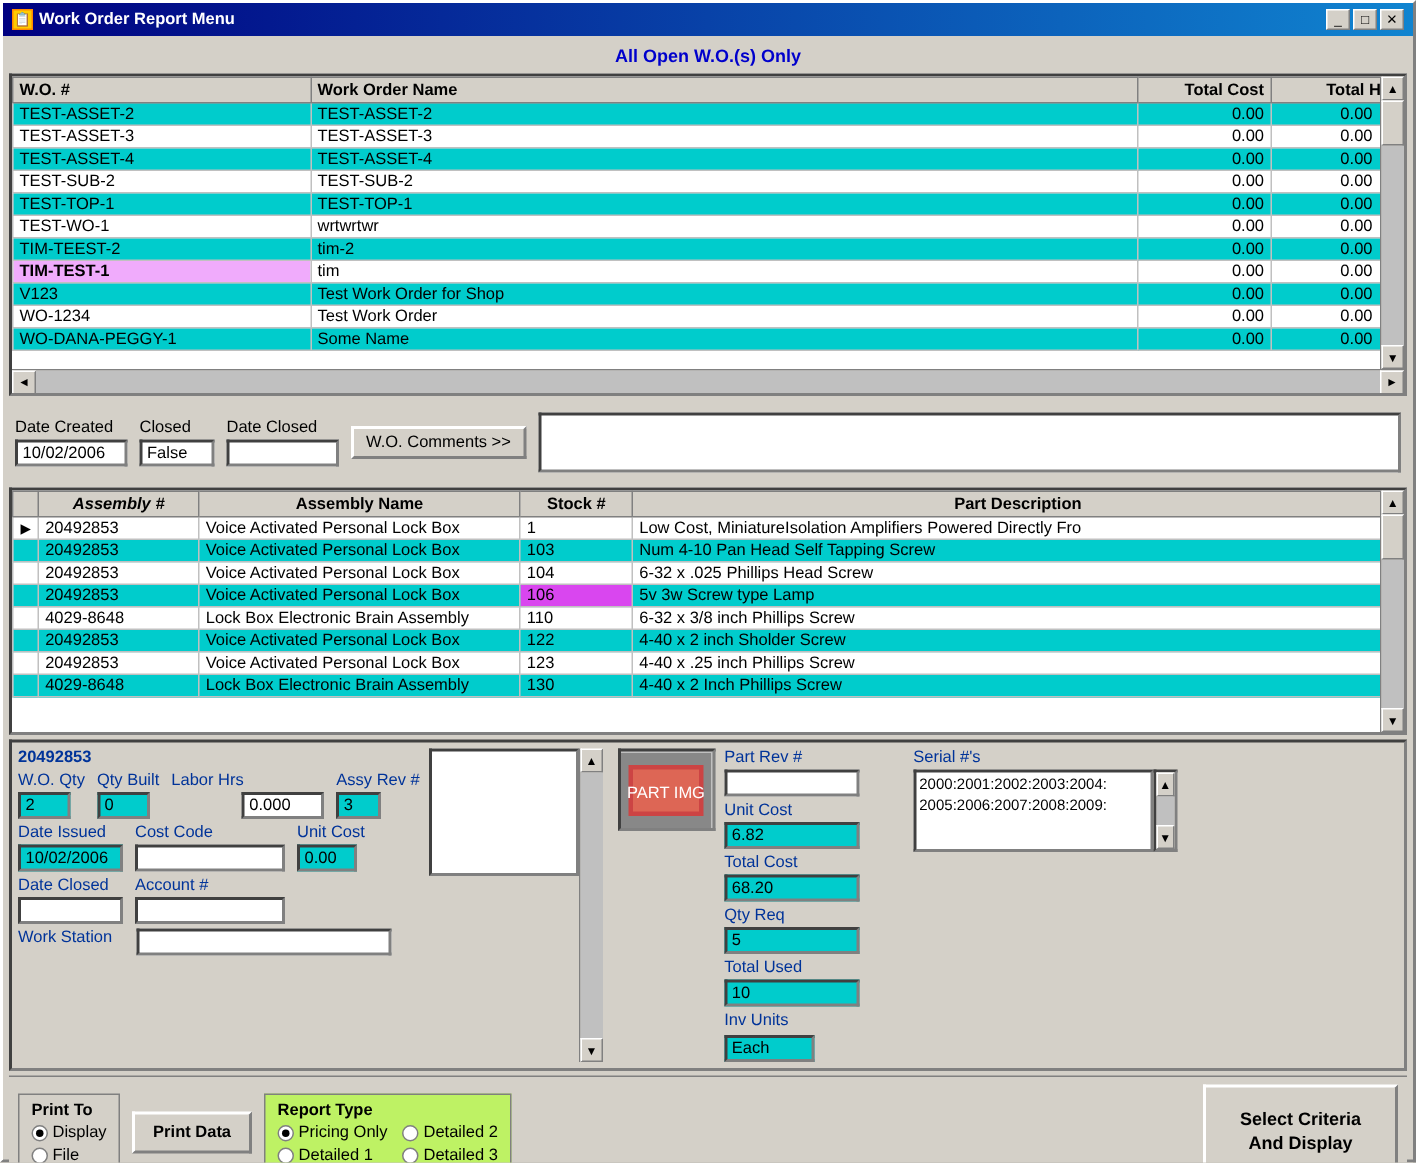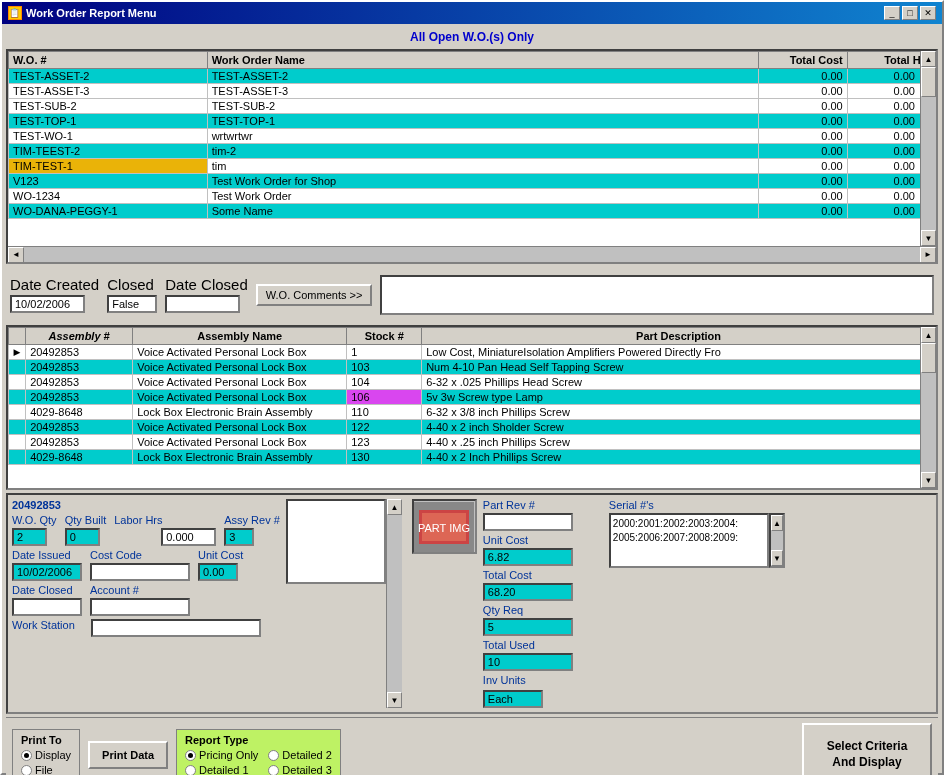--- a/index.html
+++ b/index.html
@@ -72,21 +72,21 @@
       display: flex; align-items: center; justify-content: center; font-size: 8px; cursor: pointer;
     }
     .scroll-h-track { flex: 1; background: #c0c0c0; height: 100%; }
     
     
     .date-bar {
       display: flex; align-items: center; gap: 8px; padding: 4px;
       background: #d4d0c8; flex-shrink: 0; height: 55px;
     }
     .field-group { display: flex; flex-direction: column; gap: 2px; }
-    .field-label { font-size: 15px; }
+    .field-label { font-size: 11px; }
     .field-input { 
       border: 2px solid #808080; border-top-color: #404040; border-left-color: #404040;
       background: white; padding: 1px 3px; font-size: 11px; height: 18px; width: 75px;
     }
     .field-input-closed {
       border: 2px solid #808080; border-top-color: #404040; border-left-color: #404040;
       background: white; padding: 1px 3px; font-size: 11px; height: 18px; width: 50px;
     }
     .wo-comments-btn {
       background: #d4d0c8; border: 2px solid #ffffff; border-right-color: #808080; border-bottom-color: #808080;
@@ -200,20 +200,26 @@
       <td style="background:#00cccc;">TEST-ASSET-2</td>
       <td style="background:#00cccc; text-align:right;">0.00</td>
       <td style="background:#00cccc; text-align:right; padding-right:20px;">0.00</td>
     </tr>
               <tr style="background: white;">
       <td style="background:white;">TEST-ASSET-3</td>
       <td style="background:white;">TEST-ASSET-3</td>
       <td style="background:white; text-align:right;">0.00</td>
       <td style="background:white; text-align:right; padding-right:20px;">0.00</td>
     </tr>
+              <tr style="background: rgb(0, 204, 204);">
+      <td style="background:#00cccc;">TEST-ASSET-4</td>
+      <td style="background:#00cccc;">TEST-ASSET-4</td>
+      <td style="background:#00cccc; text-align:right;">0.00</td>
+      <td style="background:#00cccc; text-align:right; padding-right:20px;">0.00</td>
+    </tr>
               <tr style="background: white;">
       <td style="background:white;">TEST-SUB-2</td>
       <td style="background:white;">TEST-SUB-2</td>
       <td style="background:white; text-align:right;">0.00</td>
       <td style="background:white; text-align:right; padding-right:20px;">0.00</td>
     </tr>
               <tr style="background: rgb(0, 204, 204);">
       <td style="background:#00cccc;">TEST-TOP-1</td>
       <td style="background:#00cccc;">TEST-TOP-1</td>
       <td style="background:#00cccc; text-align:right;">0.00</td>
@@ -225,21 +231,21 @@
       <td style="background:white; text-align:right;">0.00</td>
       <td style="background:white; text-align:right; padding-right:20px;">0.00</td>
     </tr>
               <tr style="background: rgb(0, 204, 204);">
       <td style="background:#00cccc;">TIM-TEEST-2</td>
       <td style="background:#00cccc;">tim-2</td>
       <td style="background:#00cccc; text-align:right;">0.00</td>
       <td style="background:#00cccc; text-align:right; padding-right:20px;">0.00</td>
     </tr>
               <tr style="background: white;">
-      <td style="background:#eab308;">TIM-TEST-1</td>
+      <td style="background:#f0abfc;font-weight:bold;">TIM-TEST-1</td>
       <td style="background:white;">tim</td>
       <td style="background:white; text-align:right;">0.00</td>
       <td style="background:white; text-align:right; padding-right:20px;">0.00</td>
     </tr>
               <tr style="background: rgb(0, 204, 204);">
       <td style="background:#00cccc;">V123</td>
       <td style="background:#00cccc;">Test Work Order for Shop</td>
       <td style="background:#00cccc; text-align:right;">0.00</td>
       <td style="background:#00cccc; text-align:right; padding-right:20px;">0.00</td>
     </tr>

